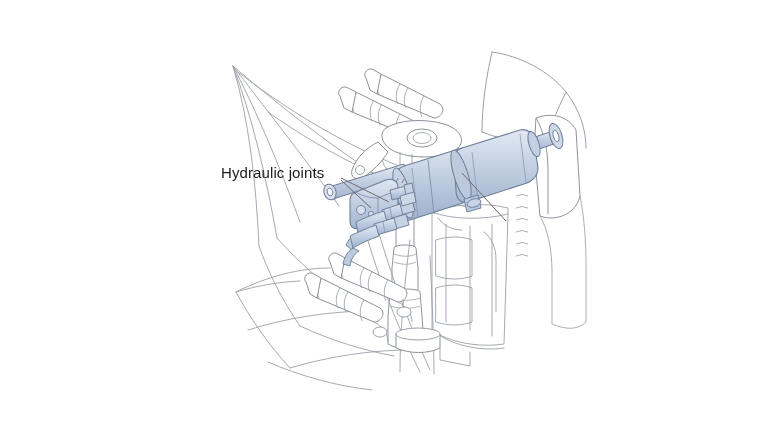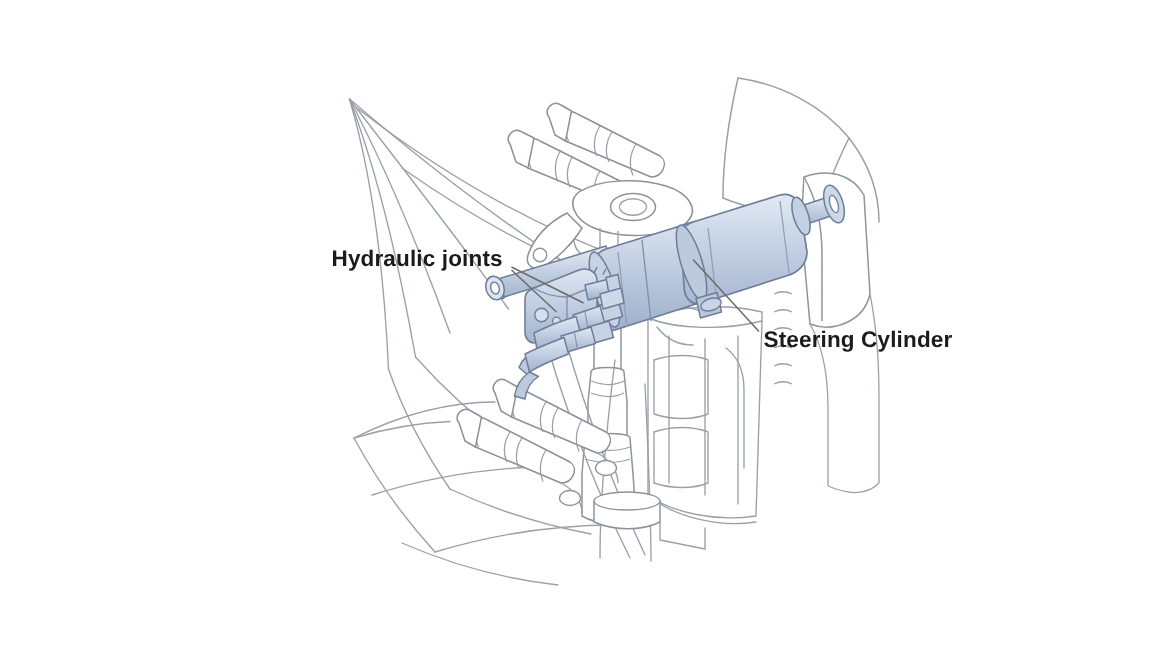--- a/index.html
+++ b/index.html
@@ -23,21 +23,20 @@
     width: 768px;
     height: 432px;
   }
   .callout-label {
     position: absolute;
     font-family: "Liberation Sans", sans-serif;
     font-size: 15px;
     color: #1b1b1b;
     white-space: nowrap;
     letter-spacing: 0.1px;
-    font-weight: bold;
   }
   #label-hydraulic-joints {
     left: 221px;
     top: 164px;
   }
   #label-steering-cylinder {
     left: 509px;
     top: 218px;
   }
 </style>
@@ -329,15 +328,14 @@
 
       <path d="M341 178 L 389 202"></path>
       <path d="M341 180 L 371 208"></path>
 
       <path d="M506 221 L 462 173"></path>
     </g>
   </svg>
 
   <div class="callout-label" id="label-hydraulic-joints">Hydraulic joints</div>
 
-  <div class="callout-label" id="label-steering-cylinder">Steering Cylinder</div>
 
 </div>
 
 </body></html>

